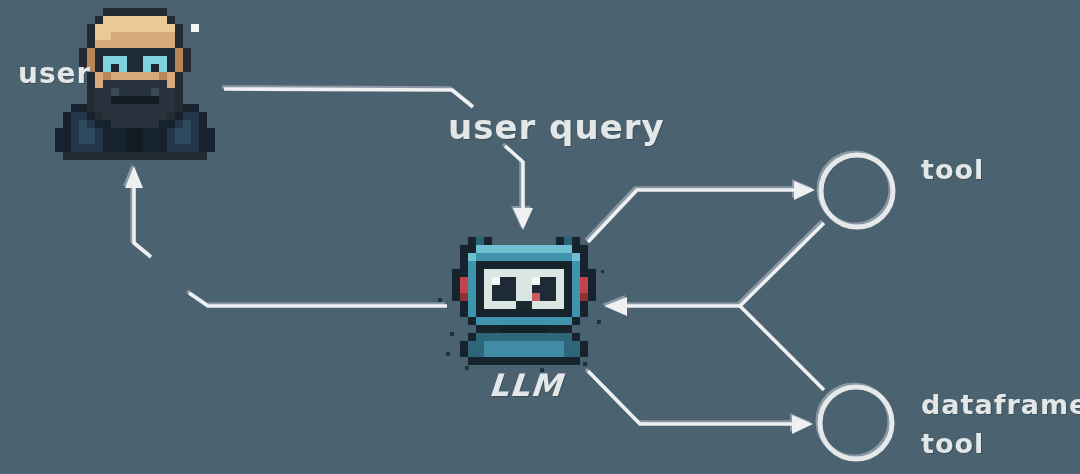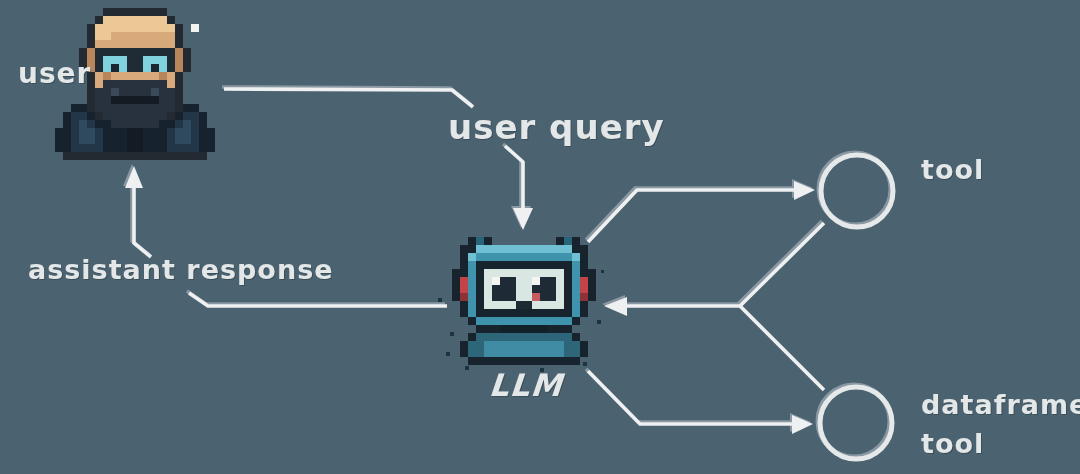--- a/index.html
+++ b/index.html
@@ -610,21 +610,20 @@
       <rect x="96" y="120" width="8" height="8" fill="#17232d"></rect>
       <rect x="104" y="120" width="8" height="8" fill="#17232d"></rect>
       <rect x="112" y="120" width="8" height="8" fill="#17232d"></rect>
       <rect x="120" y="120" width="8" height="8" fill="#17232d"></rect>
     </svg>
 
   <div class="lbl lbl-user">user</div>
 
   <div class="lbl lbl-user-query">user query</div>
 
-  <div class="lbl lbl-assistant">assistant response</div>
 
   <div class="lbl lbl-llm">LLM</div>
 
   <div class="lbl lbl-tool lbl-kumorfm">
     <div>tool</div>
   </div>
 
   <div class="lbl lbl-tool lbl-dataframe">
     <div>dataframe</div>
     <div>tool</div>

